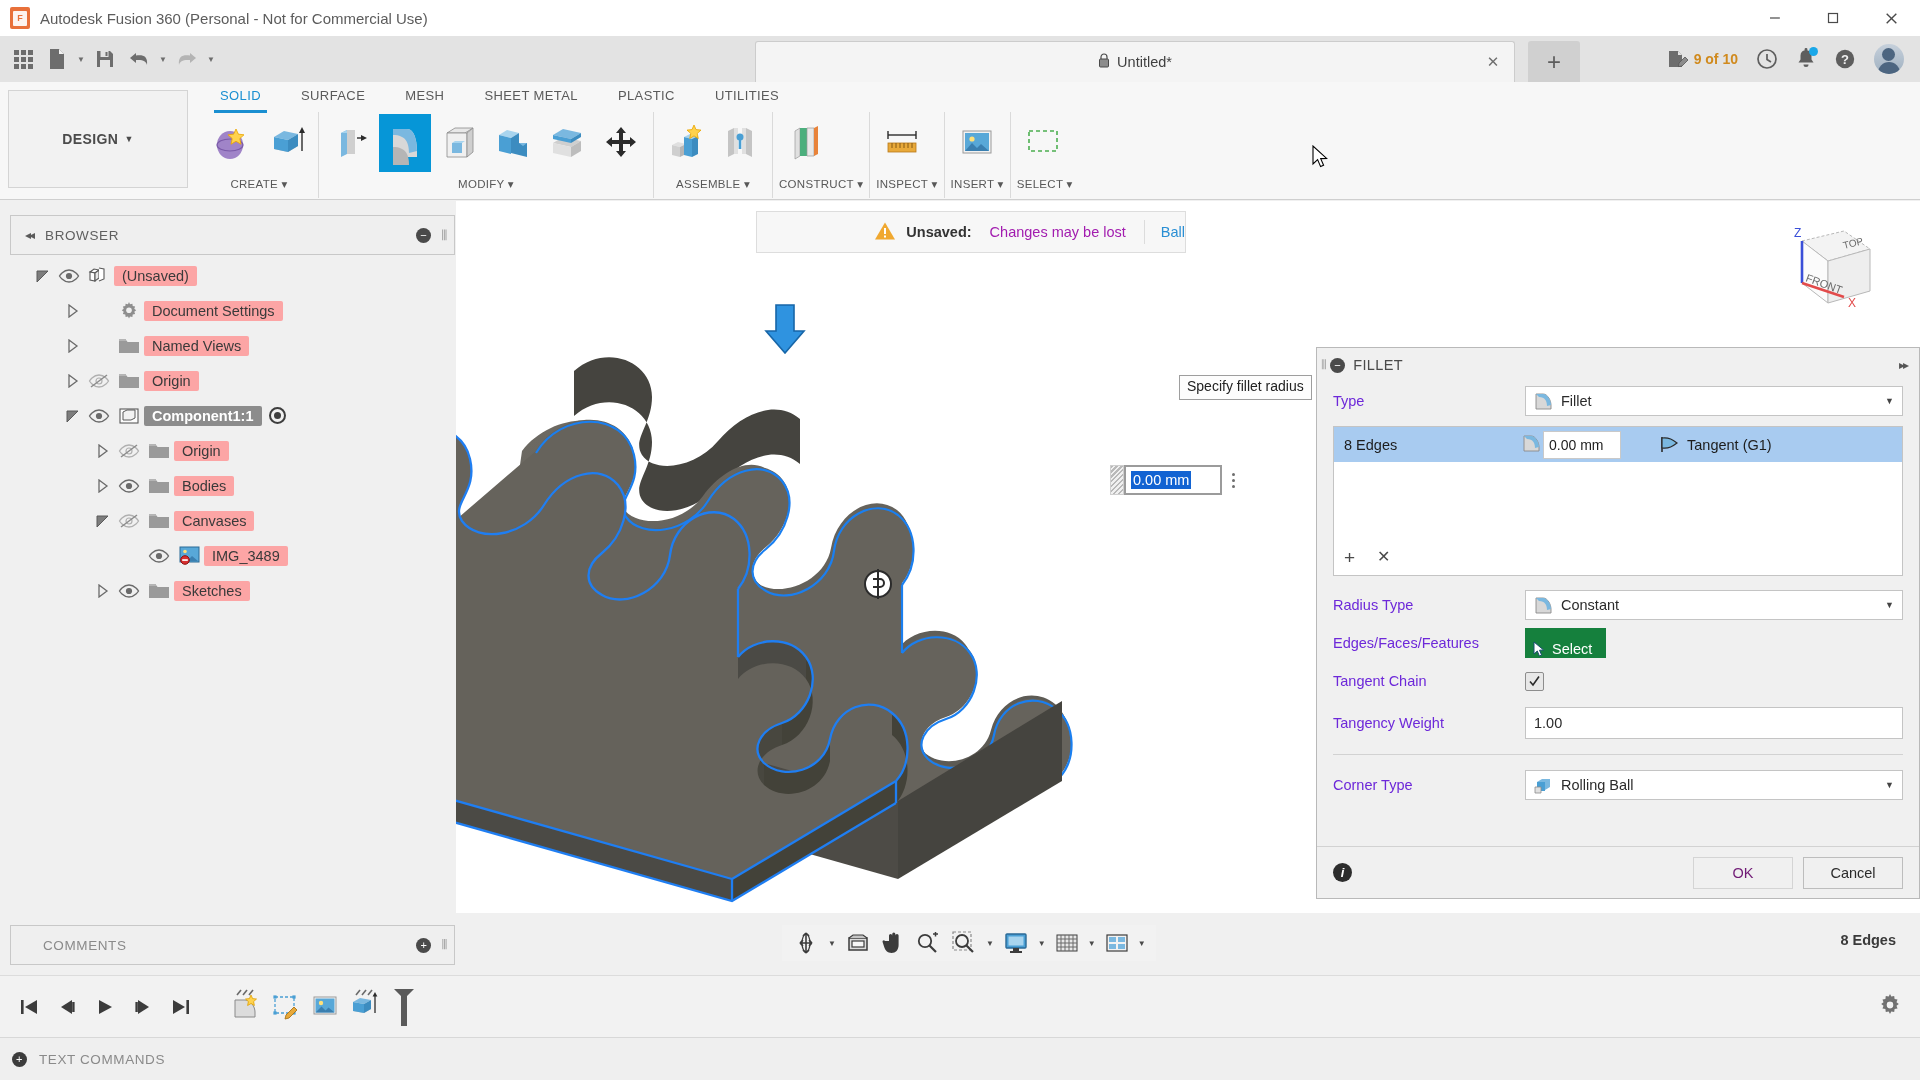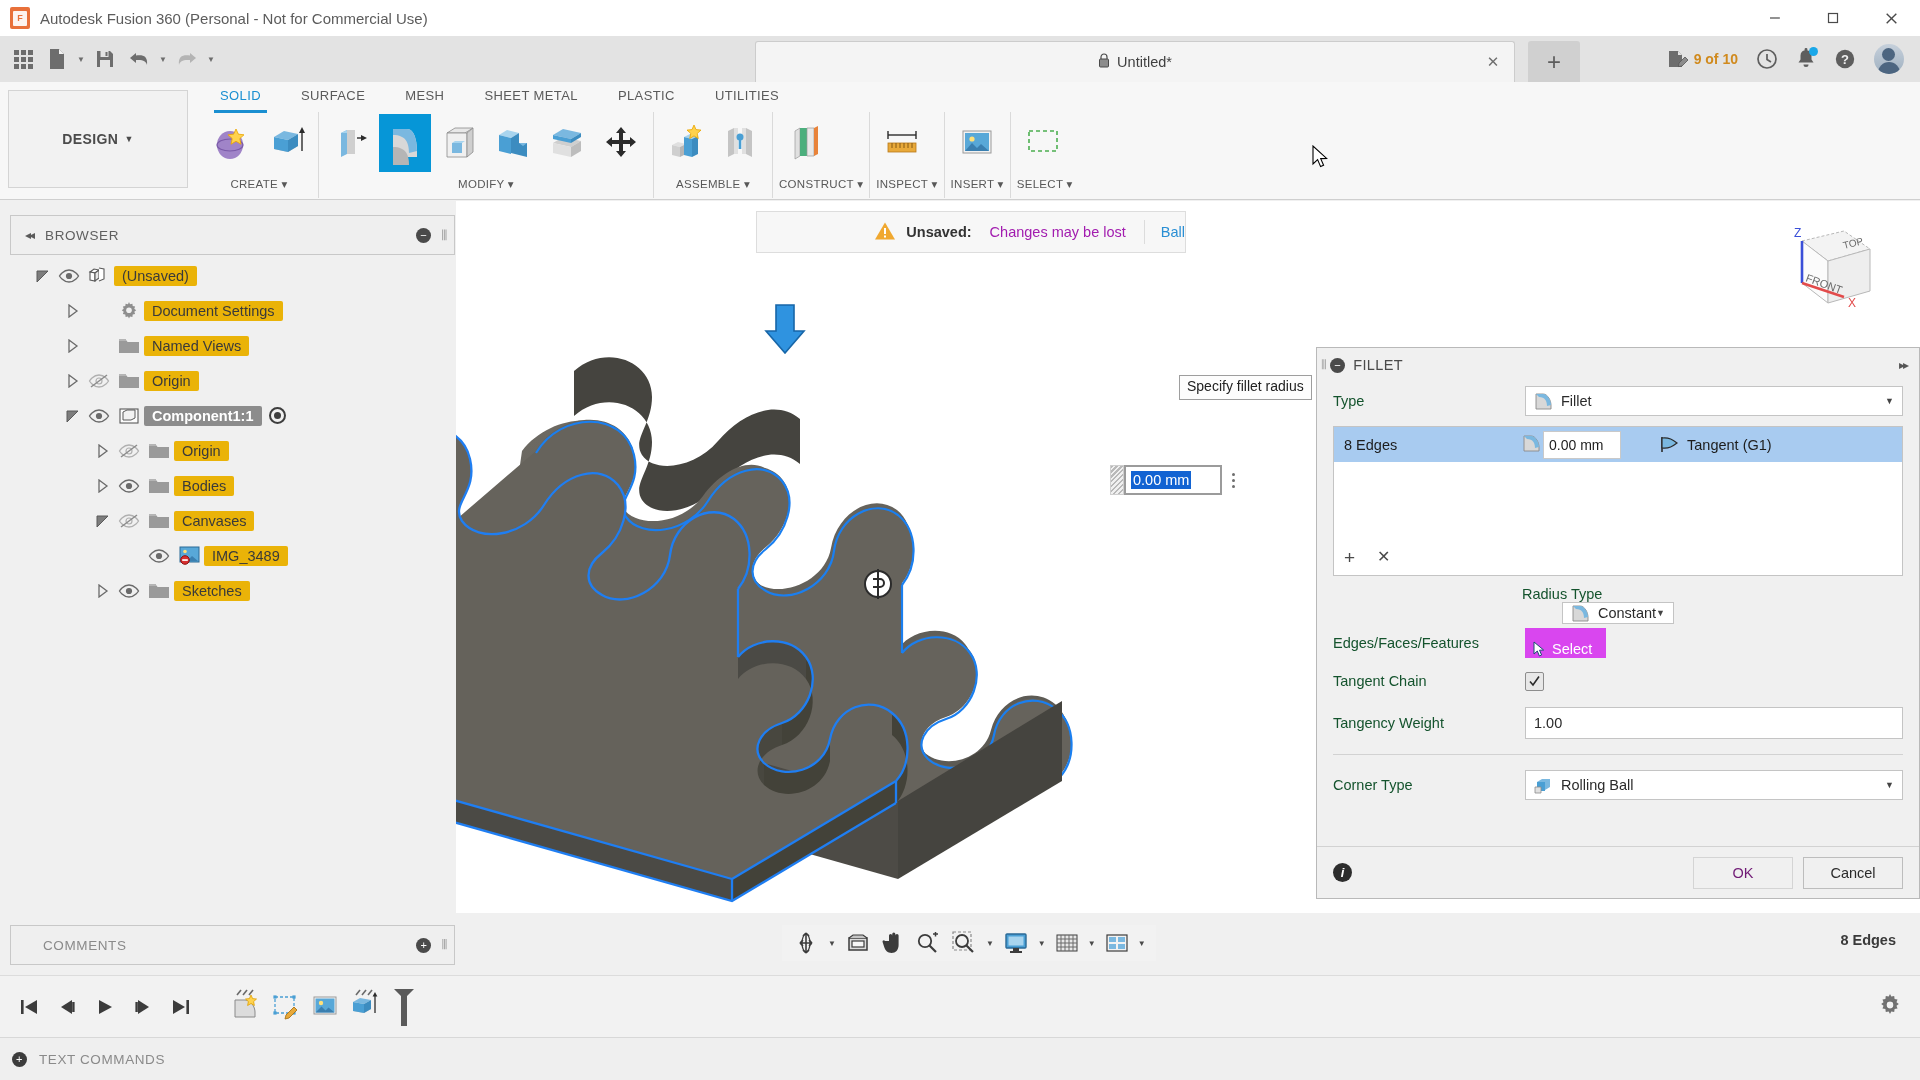--- a/index.html
+++ b/index.html
@@ -114,21 +114,21 @@
   }
   .browser .collapse { margin:0 12px 0 14px; color:#5a5a5a; font-size:12px; letter-spacing:-2px;}
   .browser .minus {
     margin-left:auto; margin-right:10px; width:15px;height:15px;border-radius:50%;
     background:#4a4a4a; color:#fff; display:flex;align-items:center;justify-content:center;
     font-size:11px; line-height:1;
   }
   .browser .grip { margin-right:6px; color:#9a9a9a; font-size:14px;}
   .tree { position:absolute; left:10px; top:258px; width:445px; }
   .tnode { display:flex; align-items:center; height:35px; font-size:14.5px; color:#3a3a3a; }
-  .tnode .lbl { background:#eab308; padding:2px 8px; border-radius:2px; white-space:nowrap;}
+  .tnode .lbl { background:#fca5a5; padding:2px 8px; border-radius:2px; white-space:nowrap;}
   .tnode.selected .lbl { background:#8c8c8c; color:#ffffff; font-weight:bold; }
   .arrow { width:22px; display:flex; justify-content:center; align-items:center; }
   .arrow svg { display:block; }
   .eye { width:30px; display:flex; justify-content:center; align-items:center; }
   .ficon { width:30px; display:flex; justify-content:center; align-items:center; }
   .act-dot { width:17px;height:17px;border-radius:50%;border:2px solid #3d3d3d;display:flex;align-items:center;justify-content:center;margin-left:7px;}
   .act-dot i { width:7px;height:7px;border-radius:50%;background:#3d3d3d; display:block;}
 
   .comments {
     position:absolute; left:10px; top:925px; width:445px; height:40px;
@@ -194,21 +194,21 @@
     height:34px; display:flex; align-items:center; font-size:14.5px; color:#4a4a4a;
     padding-left:4px; letter-spacing:.4px;
   }
   .dlg-grip { color:#a0a0a0; font-size:13px; margin-right:3px;}
   .dlg-min {
     width:15px;height:15px;border-radius:50%;background:#4a4a4a;color:#fff;
     display:flex;align-items:center;justify-content:center;font-size:11px;line-height:1;margin-right:8px;
   }
   .dlg-expand { margin-left:auto; margin-right:12px; color:#555; font-size:12px; letter-spacing:-2px; }
   .row { display:flex; align-items:center; height:38px; padding:0 16px; }
-  .row .rlbl { width:192px; font-size:14.5px; color:#14532d; }
+  .row .rlbl { width:192px; font-size:14.5px; color:#6d28d9; }
   .combo {
     flex:1; height:30px; background:#fff; border:1px solid #c4c4c4;
     display:flex; align-items:center; padding:0 8px; font-size:14.5px; color:#2b2b2b;
   }
   .combo .ci { margin-right:8px; display:flex; }
   .combo .carr { margin-left:auto; font-size:9px; color:#444; }
   .edges-box {
     margin:6px 16px 0 16px; height:150px; background:#fff; border:1px solid #c4c4c4; position:relative;
   }
   .edge-row {
@@ -219,21 +219,21 @@
     background:#fff; border:1px solid #c9c9c9; height:28px; width:78px;
     display:flex;align-items:center;padding-left:5px; font-size:14px;
   }
   .edge-row .e-g { display:flex; align-items:center; margin-left:38px; }
   .edges-actions { position:absolute; left:10px; bottom:6px; display:flex; gap:22px; color:#4a4a4a; font-size:19px; }
   .checkb {
     width:19px;height:19px;background:#e8e8e8;border:1px solid #8d8d8d;border-radius:2px;
     display:flex;align-items:center;justify-content:center;
   }
   .sel-btn {
-    height:30px; background:#d946ef; color:#fff; display:inline-flex; align-items:center;
+    height:30px; background:#15803d; color:#fff; display:inline-flex; align-items:center;
     padding:12px 14px 0 8px; font-size:14.5px;
   }
   .txtin { flex:1; height:32px; background:#fff; border:1px solid #c4c4c4; display:flex; align-items:center; padding:0 8px; font-size:14.5px; color:#2b2b2b;}
   .hr { height:1px; background:#d2d2d2; margin:8px 16px; }
   .dlg-foot {
     position:absolute; left:0; right:0; bottom:0; height:52px;
     border-top:1px solid #d2d2d2; display:flex; align-items:center; padding:0 16px;
   }
   .info-i {
     width:19px;height:19px;border-radius:50%;background:#2d2d2d;color:#fff;
@@ -1055,21 +1055,21 @@
           </span>
           <span>Tangent (G1)</span>
         </span>
       </div>
       <div class="edges-actions">
         <span>+</span>
         <span style="font-size:16px;">✕</span>
       </div>
     </div>
 
-    <div class="row" style="margin-top:10px;flex-direction:column;">
+    <div class="row" style="margin-top:10px;">
       <span class="rlbl">Radius Type</span>
       <div class="combo">
         <span class="ci">
           <svg width="19" height="19" viewBox="0 0 19 19">
               <path d="M2 2h7c5 0 8 7 8 11v4H2z" fill="#d8d8d8" stroke="#8a8a8a" stroke-width=".9"></path>
               <path d="M2 2h7c5 0 8 7 8 11l-4 1c0-5-2-9-8-9z" fill="#7ab8e0"></path>
             </svg>
         </span>
         <span>Constant</span>
         <span class="carr">▼</span>

